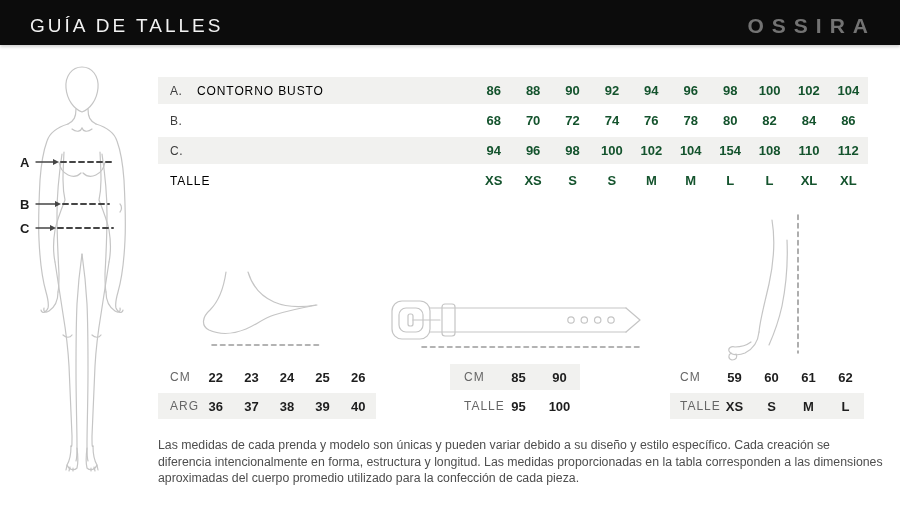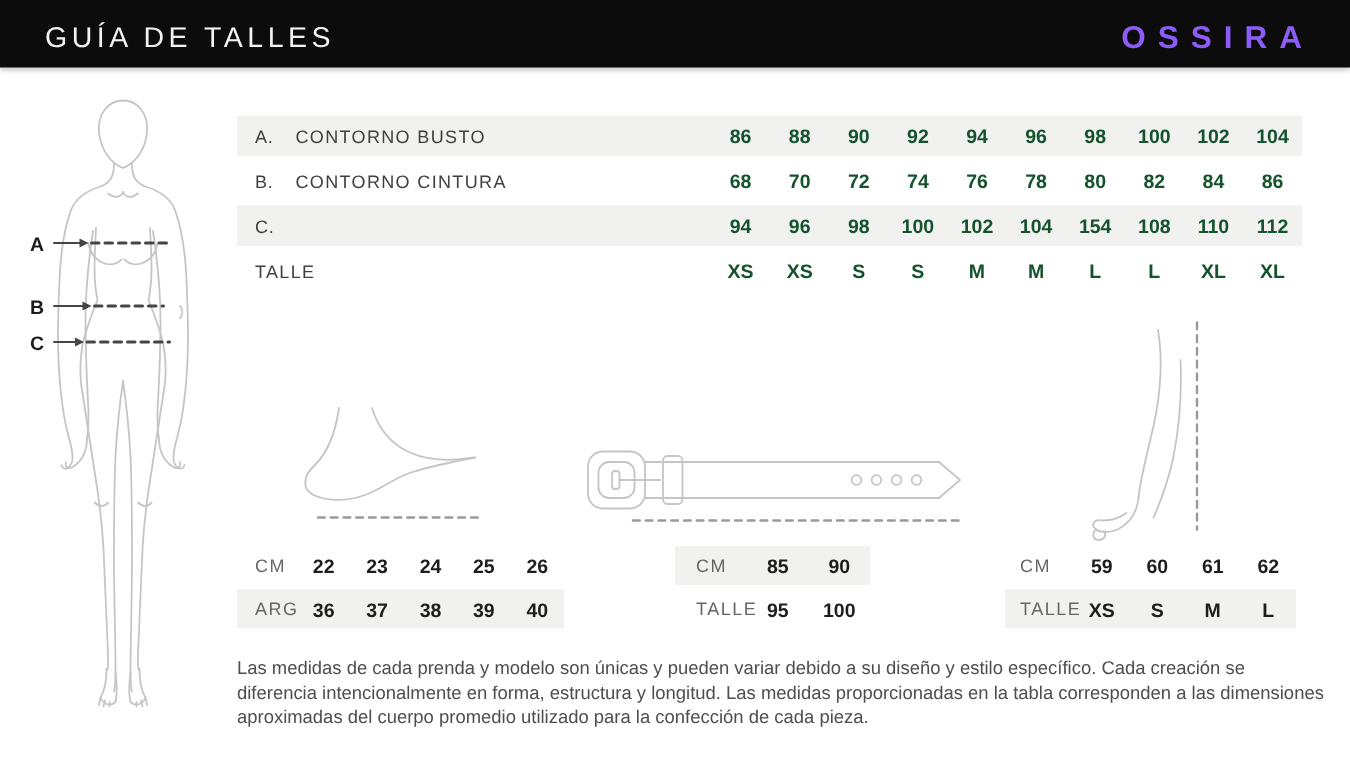--- a/index.html
+++ b/index.html
@@ -4,29 +4,29 @@
 <style>
   html,body { margin:0; padding:0; background:#fff; }
   .page { position:relative; width:900px; height:505px; background:#ffffff;
           font-family:"Liberation Sans", sans-serif; overflow:hidden; }
 
   
   .topbar { position:absolute; left:0; top:0; width:900px; height:45px; background:#0c0c0c;
             display:flex; align-items:center; justify-content:space-between;
             padding:6px 24px 0 30px; box-sizing:border-box; box-shadow:0 2px 3px rgba(0,0,0,.18); }
   .title { color:#f2f2f2; font-size:19px; letter-spacing:3px; font-weight:400; }
-  .brand { color:#8b5cf6; font-size:21px; letter-spacing:8px; font-weight:700; }
+  .brand { color:#737373; font-size:21px; letter-spacing:8px; font-weight:700; }
 
   
   .main-table { position:absolute; left:158px; top:77px; width:710px; }
   .mrow { height:27px; margin-bottom:3px; display:flex; align-items:center; }
   .stripe { background:#f1f1ef; }
   .mlabelblock { width:316px; display:flex; align-items:center; padding-left:12px; box-sizing:border-box; }
   .mkey { width:27px; font-size:12px; color:#3e3e3e; letter-spacing:.5px; }
-  .mlabel { font-size:12px; color:#404040; letter-spacing:.9px; }
+  .mlabel { font-size:12px; color:#000000; letter-spacing:.9px; }
   .mcell { flex:1; text-align:center; font-size:13px; font-weight:700; color:#14532d; }
 
   
   .mini-table { position:absolute; }
   .shoe { left:158px; top:364px; width:218px; }
   .belt { left:450px; top:364px; width:130px; }
   .arm  { left:670px; top:364px; width:194px; }
   .srow { height:26px; margin-bottom:3px; display:flex; align-items:center; }
   .slabel { font-size:12px; color:#666666; letter-spacing:1px; box-sizing:border-box; }
   .shoe .slabel { width:40px; padding-left:12px; }
@@ -123,21 +123,20 @@
       <span class="mcell">94</span>
       <span class="mcell">96</span>
       <span class="mcell">98</span>
       <span class="mcell">100</span>
       <span class="mcell">102</span>
       <span class="mcell">104</span>
     </div>
     <div class="mrow">
       <div class="mlabelblock">
         <span class="mkey">B.</span>
-        <span class="mlabel">CONTORNO CINTURA</span>
       </div>
       <span class="mcell">68</span>
       <span class="mcell">70</span>
       <span class="mcell">72</span>
       <span class="mcell">74</span>
       <span class="mcell">76</span>
       <span class="mcell">78</span>
       <span class="mcell">80</span>
       <span class="mcell">82</span>
       <span class="mcell">84</span>

